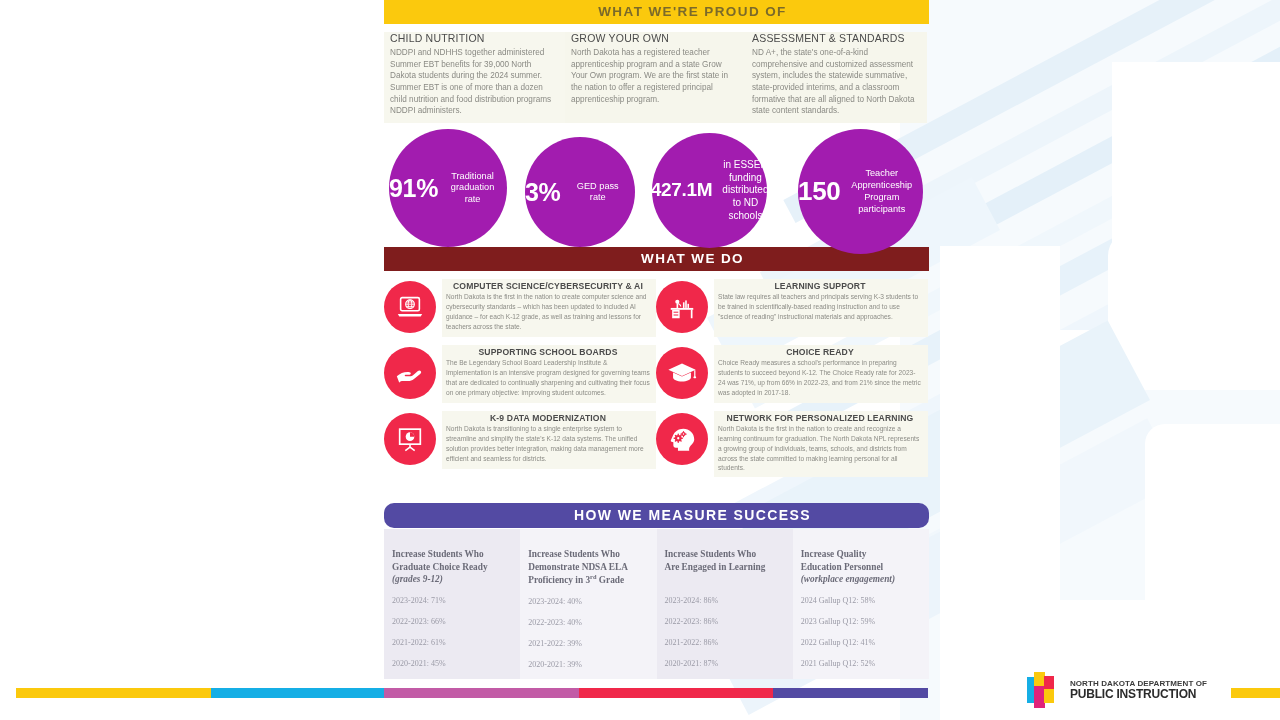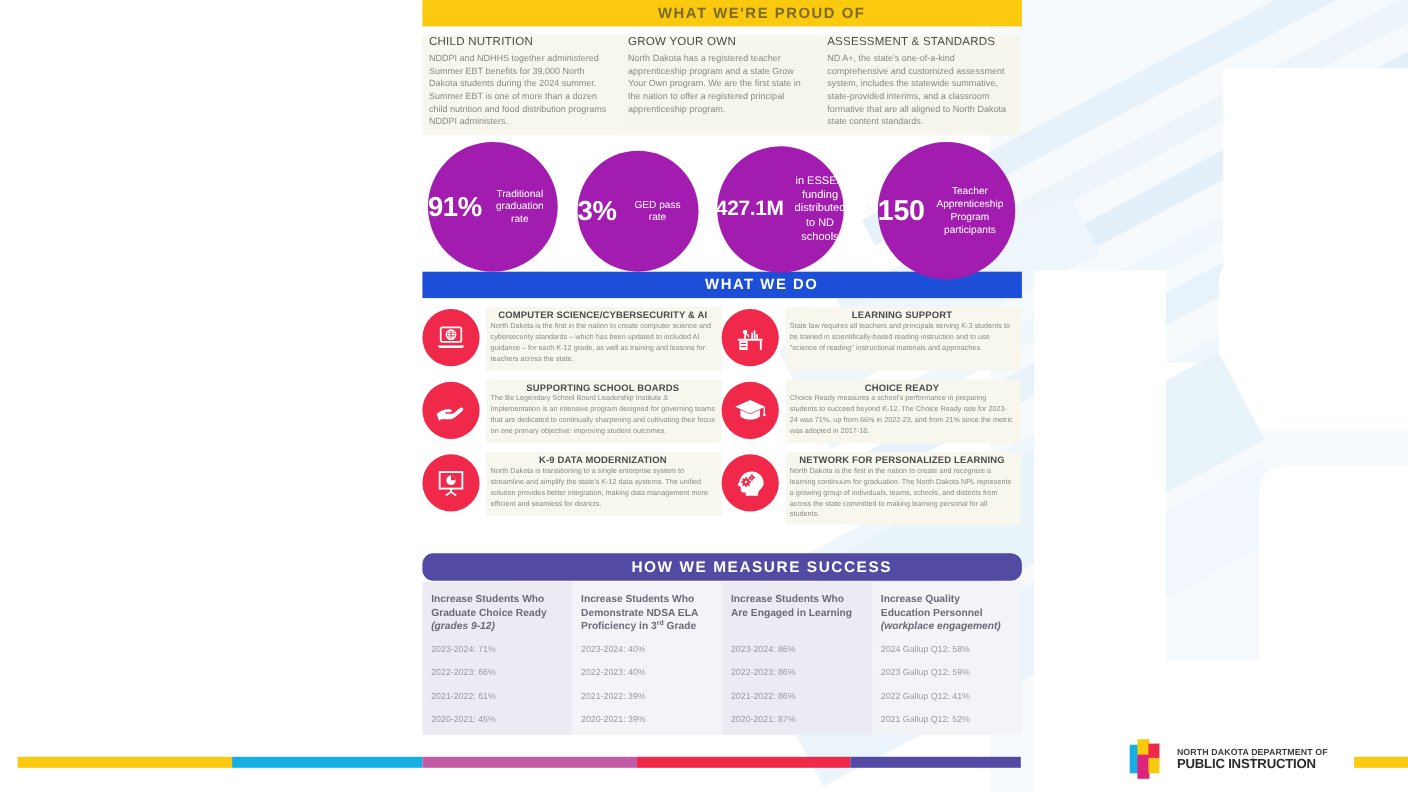--- a/index.html
+++ b/index.html
@@ -25,21 +25,21 @@
 
   
   .bar{
     height:24px;line-height:24px;
     font-weight:bold;font-size:13.5px;letter-spacing:1.4px;
     text-align:center;
     box-sizing:border-box;
   }
   .bar .bartext{display:inline-block;padding-left:72px;}
   .bar-proud{background:#fbc90d;color:#7b6a2a;}
-  .bar-do{background:#1d4ed8;color:#ffffff;}
+  .bar-do{background:#7f1d1d;color:#ffffff;}
   .bar-measure{background:#534aa3;color:#ffffff;}
 
   
   .proud{display:flex;gap:0;padding-top:8px;}
   .proud .col{width:181px;box-sizing:border-box;padding:0 12px 6px 6px;background:#f7f7ee;}
   .proud .col:nth-child(2){background:#f6f6ec;}
   .proud .col:nth-child(3){background:#f6f6ec;}
   .proud h3{
     margin:0 0 3px 0;font-size:10.5px;font-weight:normal;letter-spacing:.2px;color:#4b4b4b;
   }
@@ -72,21 +72,21 @@
     display:flex;align-items:center;justify-content:center;
     margin-top:2px;
   }
   .doitem .icon svg{display:block;}
   .doitem .txt{background:#f7f7ee;padding:2px 6px 4px 4px;flex:1;min-height:52px;}
   .doitem h4{margin:0 0 1px 0;font-size:8.6px;font-weight:bold;color:#4b4b4b;letter-spacing:.15px;text-align:center;}
   .doitem p{margin:0;font-size:6.6px;line-height:1.5;color:#8c8c86;}
 
   
   .measure{display:flex;margin-top:1px;}
-  .mcol{width:136.25px;box-sizing:border-box;padding:9px 10px 10px 8px;}
+  .mcol{width:136.25px;box-sizing:border-box;padding:19px 10px 10px 8px;font-family:Liberation Serif, serif;}
   .mcol:nth-child(odd){background:#eceaf2;}
   .mcol:nth-child(even){background:#f4f3f8;}
   .mcol h5{margin:0 0 10px 0;font-size:9.3px;line-height:1.35;font-weight:bold;color:#6b6b78;}
   .mcol h5 em{font-style:italic;}
   .mcol h5 sup{font-size:6.4px;vertical-align:super;}
   .mcol .row{font-size:8px;color:#9a9aa6;margin-bottom:12px;}
   .mcol .row:last-child{margin-bottom:0;}
 
   
   .bottombar{position:absolute;left:0;bottom:22px;width:1280px;height:10px;display:flex;z-index:20;}

